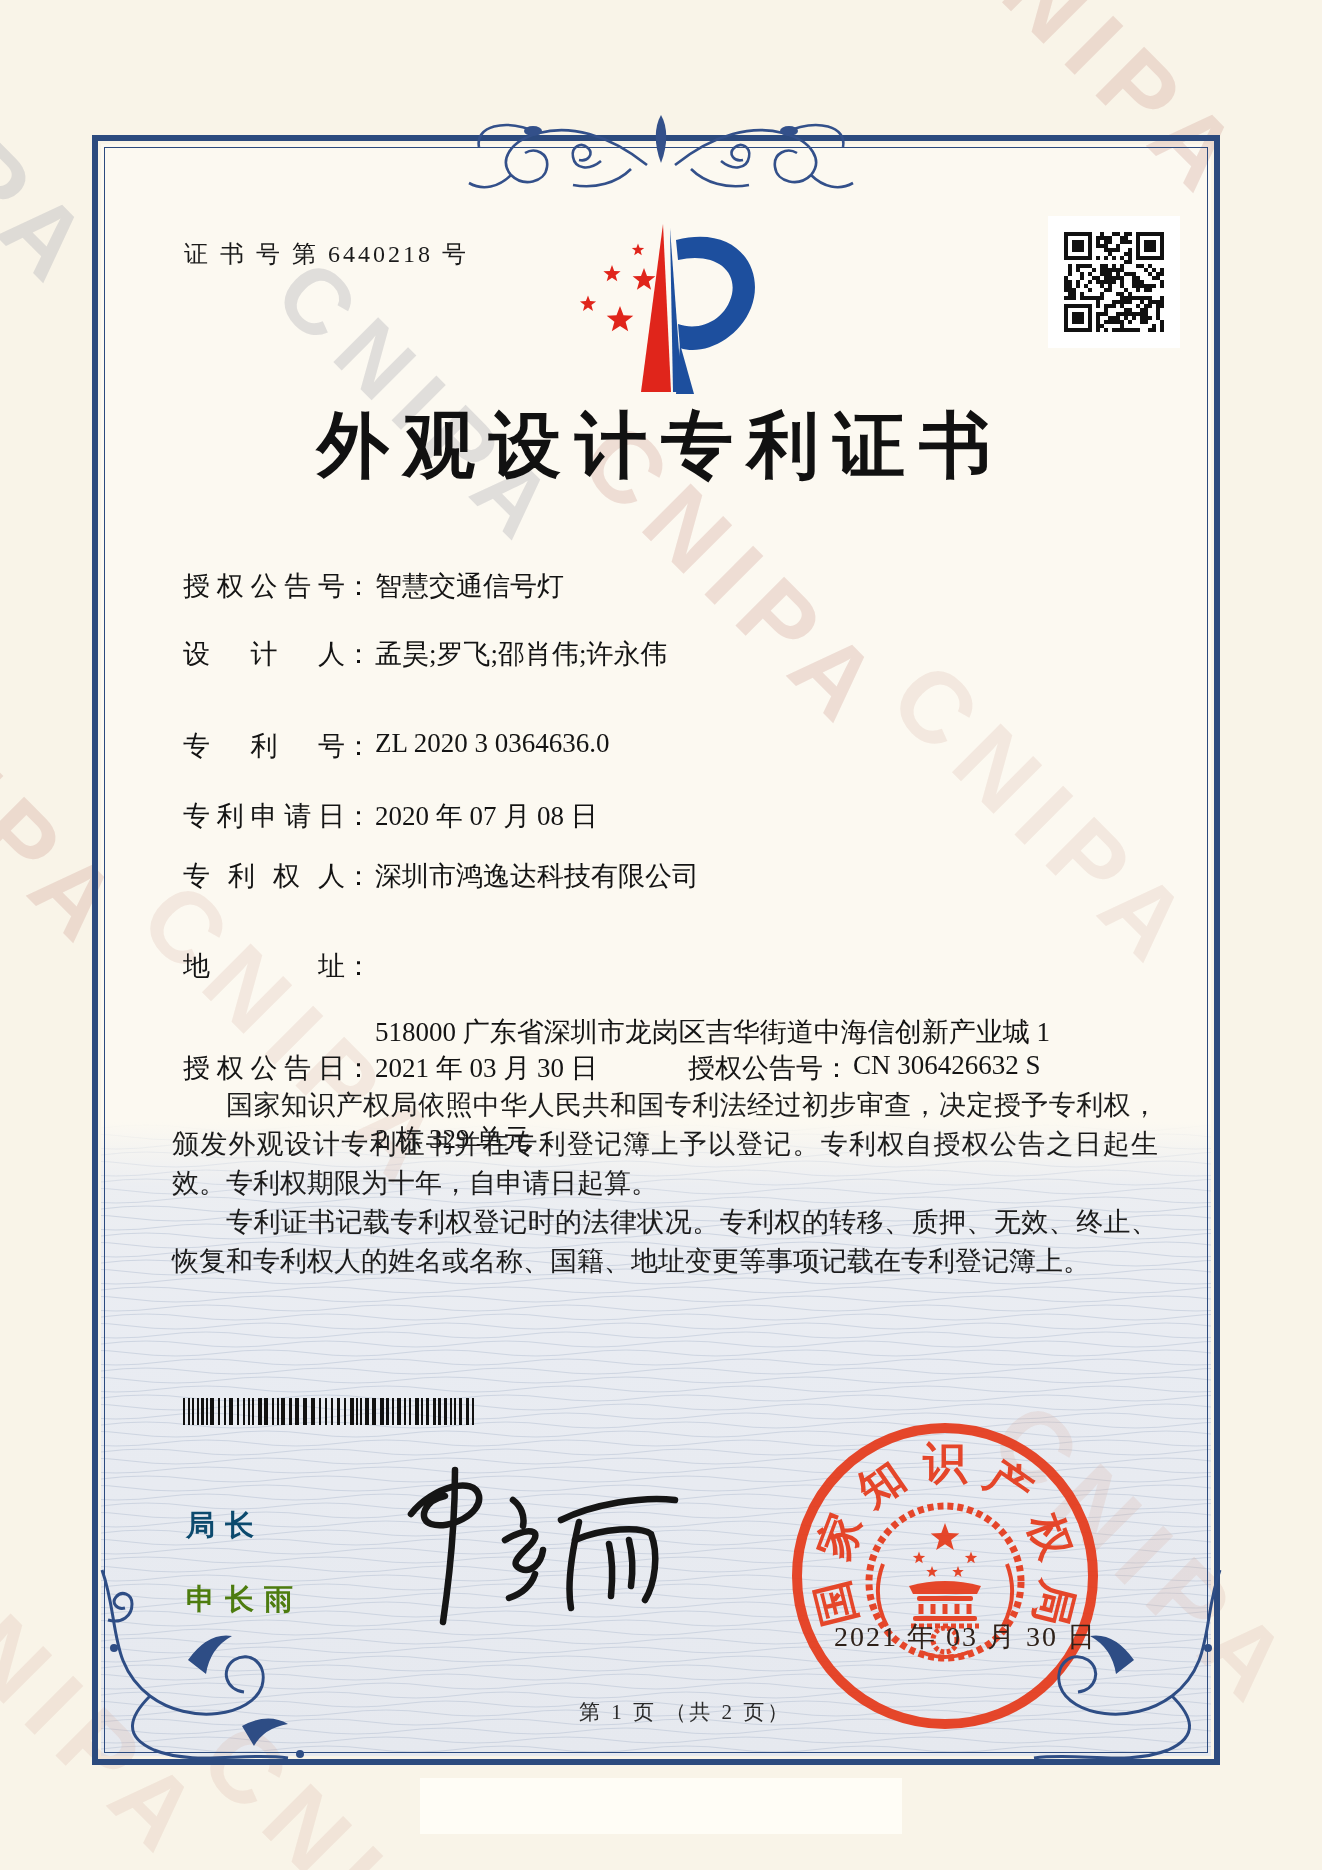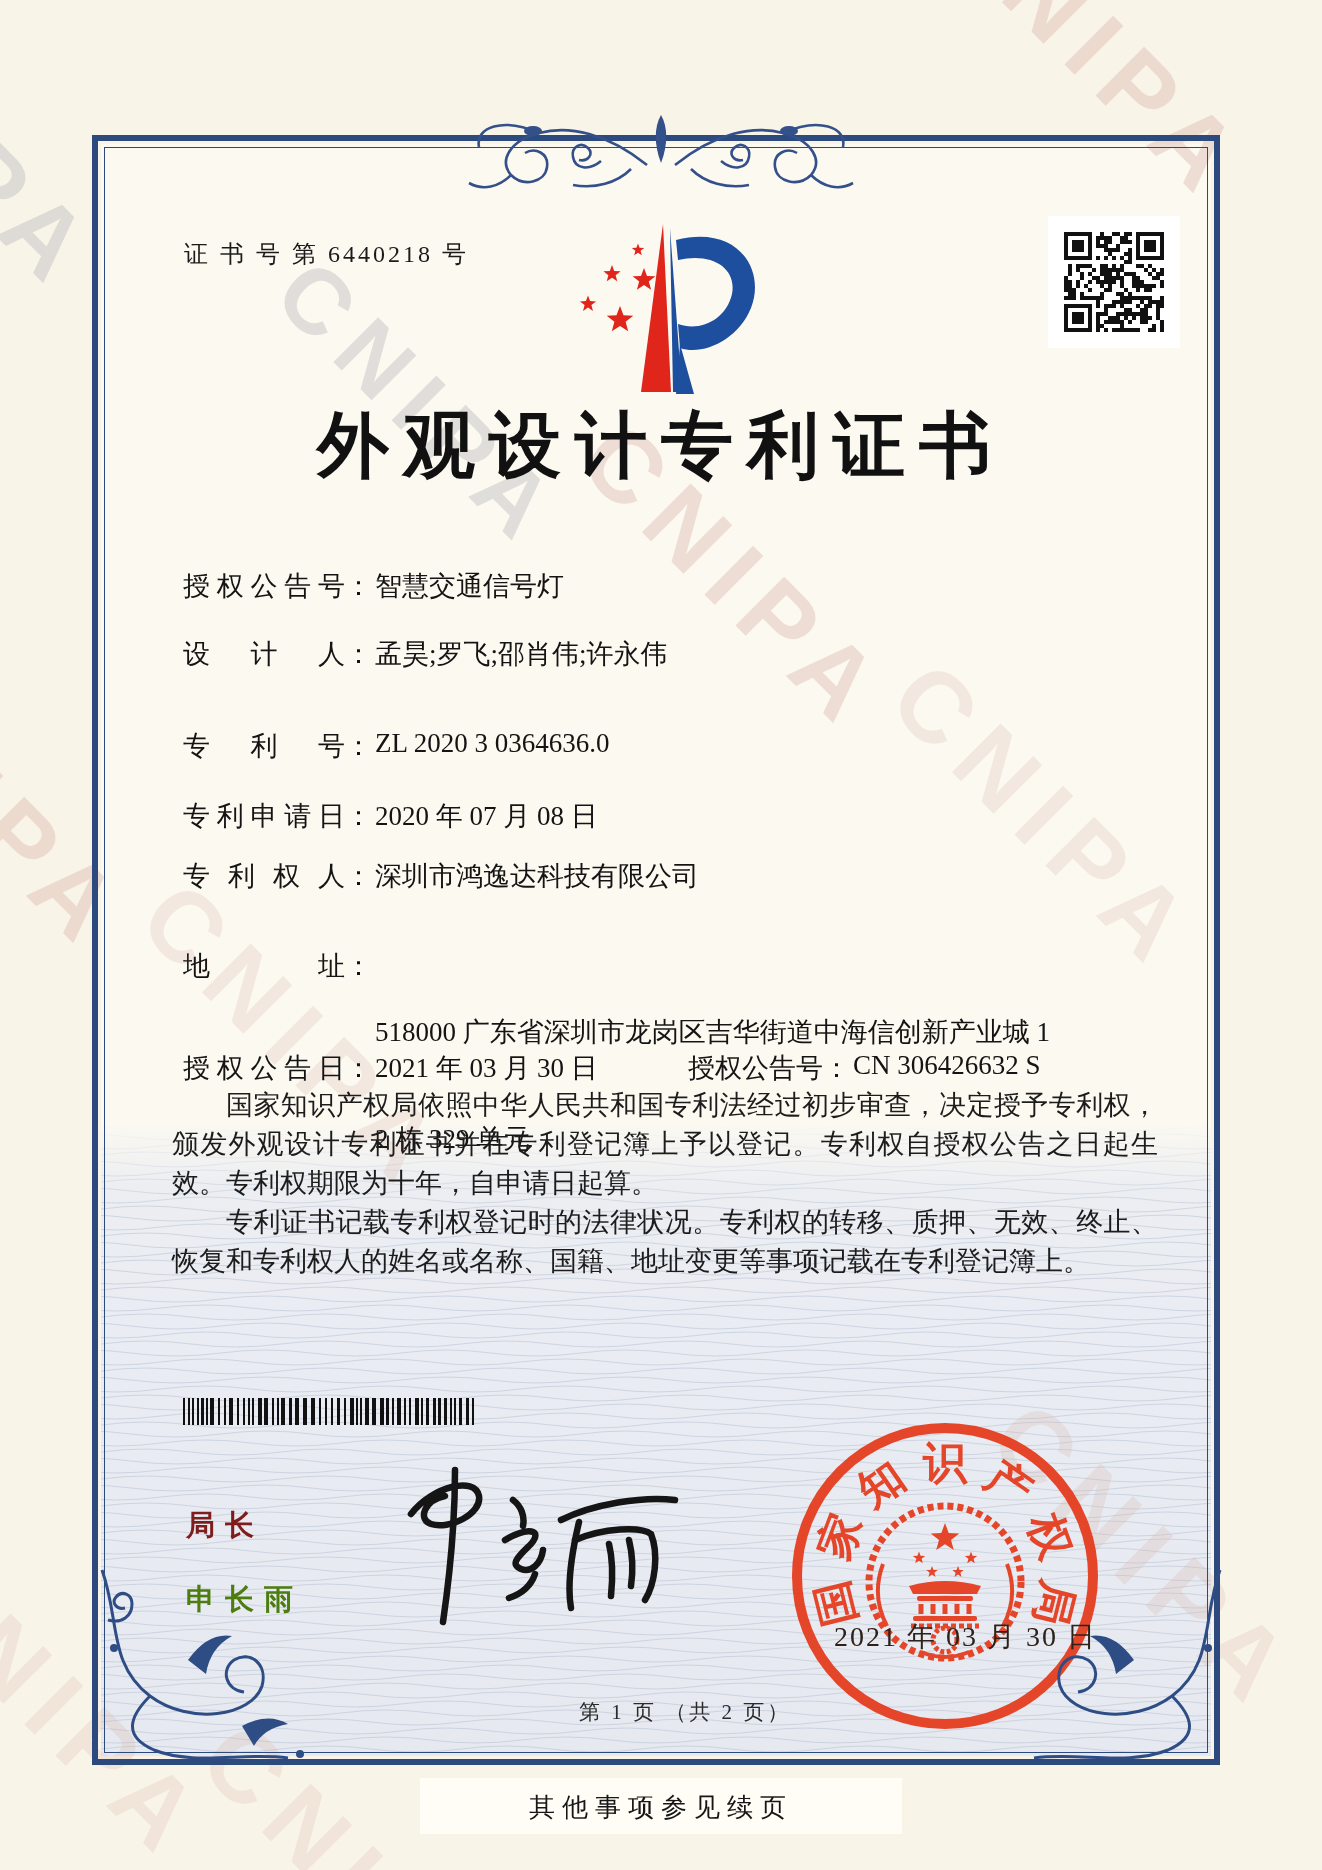--- a/index.html
+++ b/index.html
@@ -34,21 +34,21 @@
   .flabel{display:inline-block;width:162px;text-align:justify;text-align-last:justify;}
   .flabel-sm{width:135px;}
   .fcolon{display:inline-block;}
   .fvalue{margin-left:3px;white-space:pre-wrap;}
   .addr-lines div{line-height:45px;}
   .body-text{position:absolute;left:172px;top:1086px;width:986px;font-size:27px;line-height:39px;
      text-align:justify;color:#1c1c1c;}
   .body-text p{margin:0;text-indent:2em;}
   .barcode{position:absolute;left:183px;top:1398px;}
   .officer-title{position:absolute;left:186px;top:1506px;font-size:29px;font-weight:700;letter-spacing:10px;
-     color:#7f1d1d;font-family:"Liberation Sans","DejaVu Sans",sans-serif;}
+     color:#0c4a6e;font-family:"Liberation Sans","DejaVu Sans",sans-serif;}
   .officer-name{position:absolute;left:186px;top:1580px;font-size:29px;font-weight:700;letter-spacing:10px;
      color:#4d7c0f;font-family:"Liberation Sans","DejaVu Sans",sans-serif;}
   .signature{position:absolute;left:395px;top:1462px;}
   .seal{position:absolute;left:786px;top:1410px;opacity:.92;}
   .seal-char{font-size:44px;font-weight:700;fill:#e5391a;text-anchor:middle;font-family:"Liberation Serif",serif;}
   .seal-date{position:absolute;left:834px;top:1618px;font-size:28px;letter-spacing:2px;color:#2e2119;z-index:7;}
   .page-info{position:absolute;left:0;top:1698px;width:1322px;text-align:center;font-size:21px;letter-spacing:3px;color:#2a2a2a;padding-left:24px;}
   .note-band{position:absolute;left:420px;top:1778px;width:482px;height:56px;background:rgba(255,254,247,.9);}
   .note{position:absolute;left:0;top:1790px;width:1322px;text-align:center;font-size:26px;letter-spacing:7px;color:#161616;}
 </style>
@@ -589,16 +589,15 @@
           <path d="M26.0,-30.5L27.6,-26.2L32.2,-26.0L28.6,-23.2L29.8,-18.7L26.0,-21.3L22.2,-18.7L23.4,-23.2L19.8,-26.0L24.4,-26.2Z" stroke="none"></path>
           <path d="M-13.0,-16.0L-11.5,-12.0L-7.3,-11.9L-10.6,-9.2L-9.5,-5.1L-13.0,-7.5L-16.5,-5.1L-15.4,-9.2L-18.7,-11.9L-14.5,-12.0Z" stroke="none"></path>
           <path d="M13.0,-16.0L14.5,-12.0L18.7,-11.9L15.4,-9.2L16.5,-5.1L13.0,-7.5L9.5,-5.1L10.6,-9.2L7.3,-11.9L11.5,-12.0Z" stroke="none"></path>
         </g>
     </svg>
     <div class="seal-date">2021 年 03 月 30 日</div>
 
     <div class="page-info">第 1 页 （共 2 页）</div>
 
     <div class="note-band"></div>
-    <div class="note">其他事项参见续页</div>
 
   </div>
 </div>
 
 </body></html>

